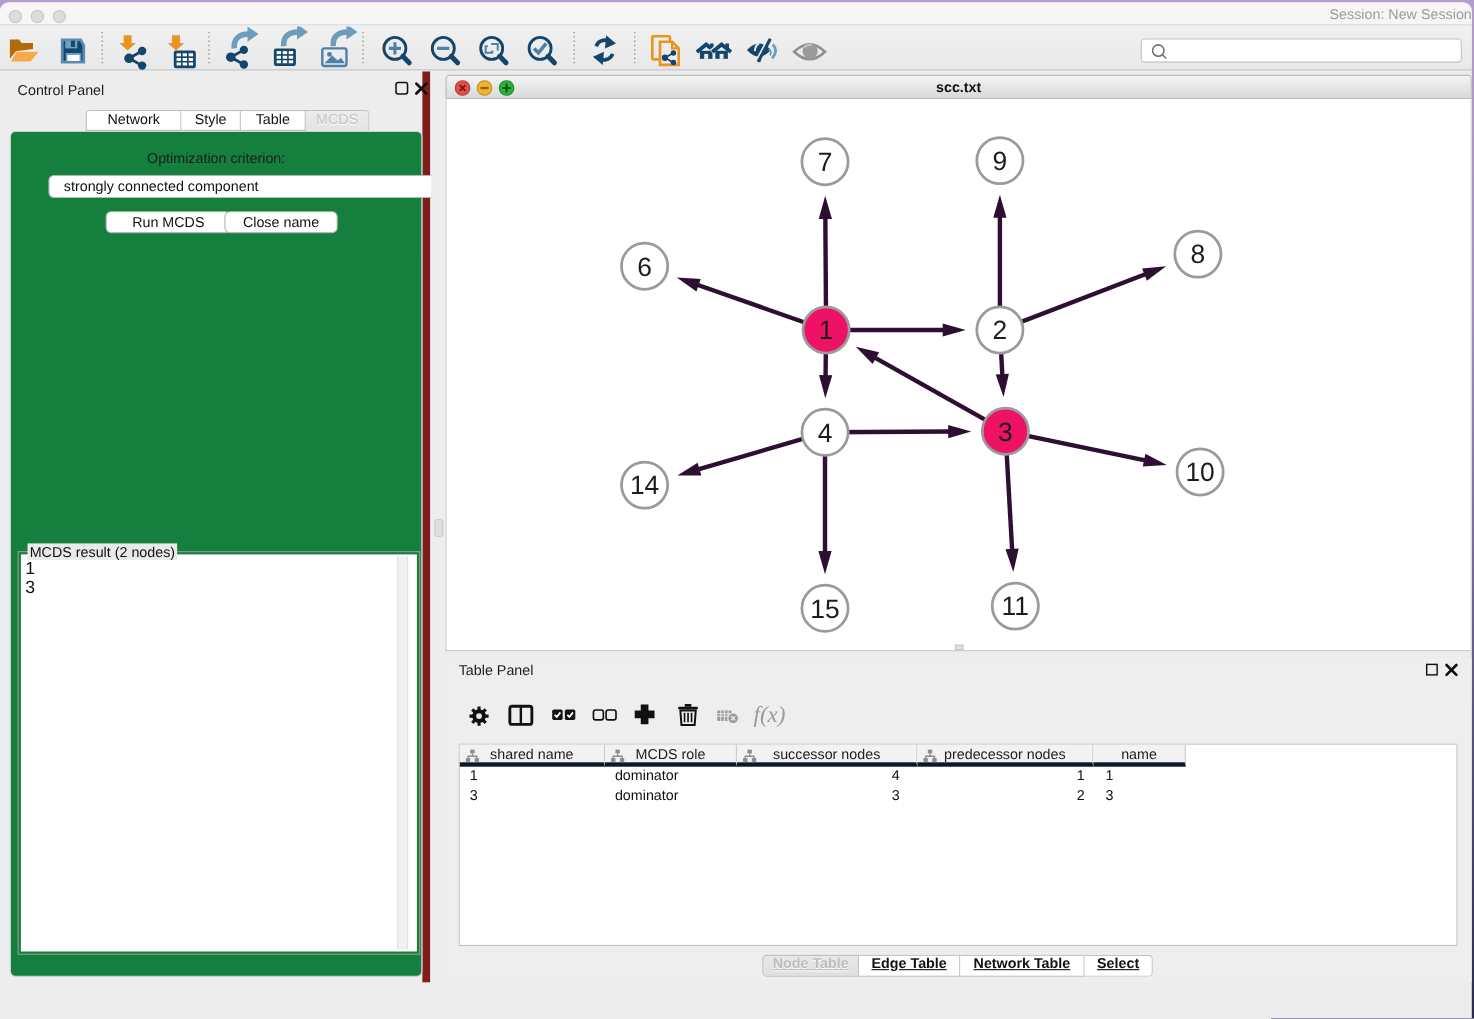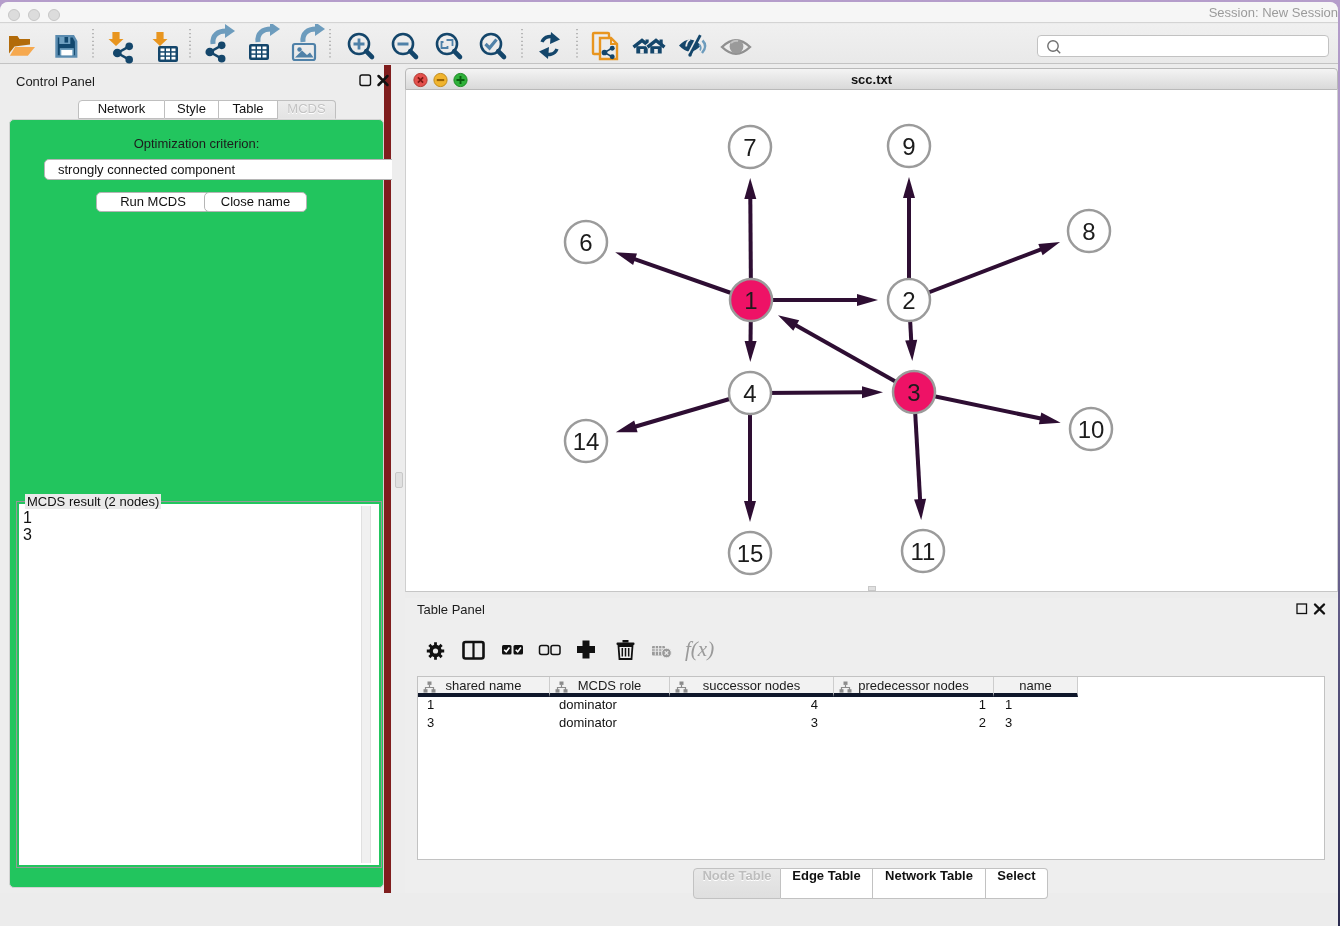--- a/index.html
+++ b/index.html
@@ -15,21 +15,21 @@
 #toolbar { left:0; top:22px; width:1338px; height:40px; background:linear-gradient(180deg,#f0f0f0,#e9e9e9); border-bottom:1px solid #c3c3c3; }
 #searchbox { position:absolute; left:1037px; top:11px; width:292px; height:22px; background:#fff; border:1px solid #c2c2c2; border-radius:4px; }
 
 #cpanel { left:0; top:63px; width:391px; height:828px; background:#ededed; border-right:7px solid #7f1d1d; }
 #cptitle { position:absolute; left:16px; top:9px; font-size:13px; color:#1c1c1c; }
 .tabrow { position:absolute; display:flex; font-size:13px; }
 .tab { border:1px solid #bfbfbf; background:#fff; color:#111; text-align:center; line-height:13px; height:19px; padding-top:1px; border-left:none; }
 .tab.first { border-left:1px solid #bfbfbf; border-radius:4px 0 0 0; }
 .tab.last { border-radius:0 4px 0 0; }
 .tab.sel { background:linear-gradient(180deg,#ececec,#e4e4e4); color:#c3c3c3; text-shadow:0 1px 0 #fff; border-bottom-color:#e7e7e7; }
-#cpcontent { position:absolute; left:9px; top:54px; width:375px; height:769px; background:#22c55e; border:1px solid #d2d2d2; border-radius:5px; }
+#cpcontent { position:absolute; left:9px; top:54px; width:375px; height:769px; background:#15803d; border:1px solid #d2d2d2; border-radius:5px; }
 #optlabel { position:absolute; left:0; top:16px; width:100%; text-align:center; font-size:13px; color:#1c1c1c; }
 #dropdown { position:absolute; left:34px; top:39px; width:372px; height:21px; background:#fff; border:1px solid #b5b5b5; border-radius:5px; font-size:13px; color:#111; line-height:19px; padding-left:13px; }
 .btn { position:absolute; top:72px; height:20px; background:#fff; border:1px solid #b5b5b5; border-radius:5px; font-size:13px; color:#111; text-align:center; line-height:18px; }
 #fieldset { position:absolute; left:6px; top:381px; width:366px; height:367px; border:1px solid #989898; }
 #fslabel { position:absolute; left:8px; top:-8px; background:#eaeaea; font-size:13px; color:#111; padding:0 2px; }
 #fswhite { position:absolute; left:2px; top:2px; right:2px; bottom:2px; background:#fff; font-size:16px; color:#111; line-height:17px; padding:5px 0 0 4px; }
 #fsscroll { position:absolute; right:8px; top:2px; width:10px; bottom:2px; background:#f0f0f0; border-left:1px solid #e0e0e0; border-right:1px solid #e0e0e0; }
 
 #vsplit { left:392px; top:63px; width:13px; height:828px; background:#ededed; }
 #vgrab { position:absolute; left:3px; top:407px; width:8px; height:16px; background:#e0e0e0; border:1px solid #c8c8c8; border-radius:2px; }
@@ -38,21 +38,21 @@
 #nettext { position:absolute; width:100%; top:3px; text-align:center; font-size:13px; font-weight:bold; color:#111; }
 #canvas { left:405px; top:88px; width:933px; height:502px; background:#fff; border-left:1px solid #cfcfcf; border-right:1px solid #cfcfcf; border-bottom:1px solid #c6c6c6; }
 #hgrab { position:absolute; left:462px; top:496px; width:8px; height:5px; background:#e0e0e0; border:1px solid #c8c8c8; }
 
 #tpanel { left:405px; top:596px; width:933px; height:295px; background:#eeeeee; }
 #tptitle { position:absolute; left:12px; top:4px; font-size:13px; color:#1c1c1c; }
 #ttable { position:absolute; left:12px; top:78px; width:908px; height:184px; background:#fff; border:1px solid #c2c2c2; }
 .hcell { position:absolute; top:0; height:20px; background:#f2f2f2; border-right:1px solid #cdcdcd; border-bottom:4px solid #0f172a; font-size:13px; color:#1c1c1c; text-align:center; line-height:17px; }
 .rowtxt { position:absolute; font-size:13px; color:#111; }
 .btabrow { position:absolute; left:288px; top:270px; display:flex; font-size:13px; font-weight:bold; }
-.btab { border:1px solid #c2c2c2; background:#fff; color:#111; height:31px; line-height:13px; padding-top:0px; text-align:center; border-left:none; }
+.btab { border:1px solid #c2c2c2; background:#fff; color:#111; height:20px; line-height:13px; padding-top:0px; text-align:center; border-left:none;text-decoration:underline; }
 .btab.first { border-left:1px solid #c2c2c2; border-radius:4px 0 0 4px; }
 .btab.last { border-radius:0 4px 4px 0; }
 .btab.sel { background:linear-gradient(180deg,#e8e8e8,#dfdfdf); color:#bdbdbd; text-shadow:0 1px 0 #fff; }
 
 #status { left:0; top:891px; width:1338px; height:33px; background:#efefef; border-top:1px solid #c9c9c9; }
 #lbtn { position:absolute; left:10px; top:8px; width:28px; height:24px; background:#f7f7f7; border:1px solid #ababab; }
 #membtn { position:absolute; left:1254px; top:6px; width:75px; height:24px; background:#f6f6f6; border:1px solid #a5a5a5; font-size:12px; color:#111; text-align:center; line-height:21px; }
 </style>
 </head>
 <body>

